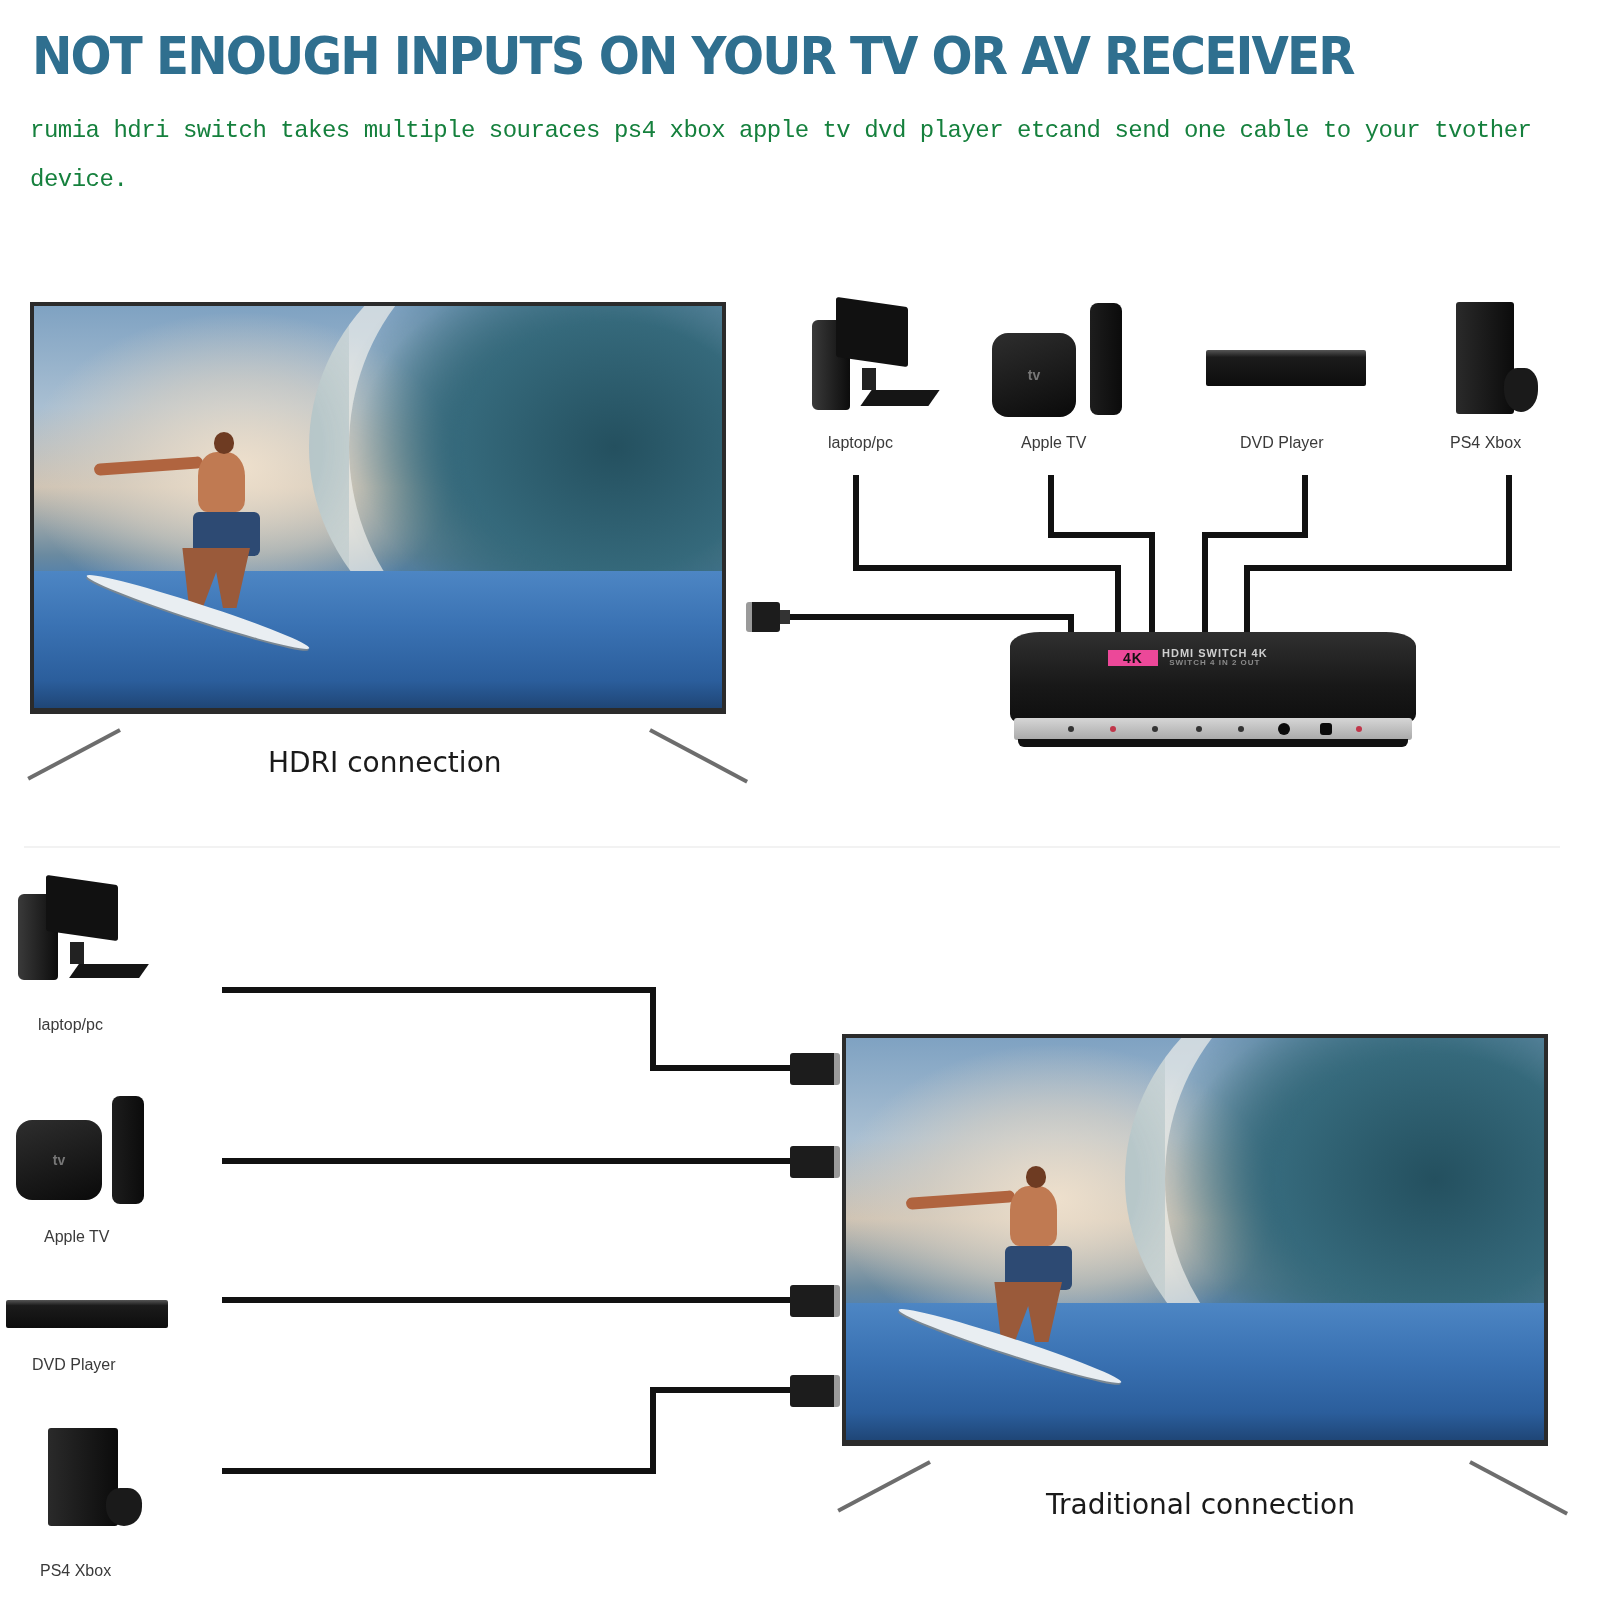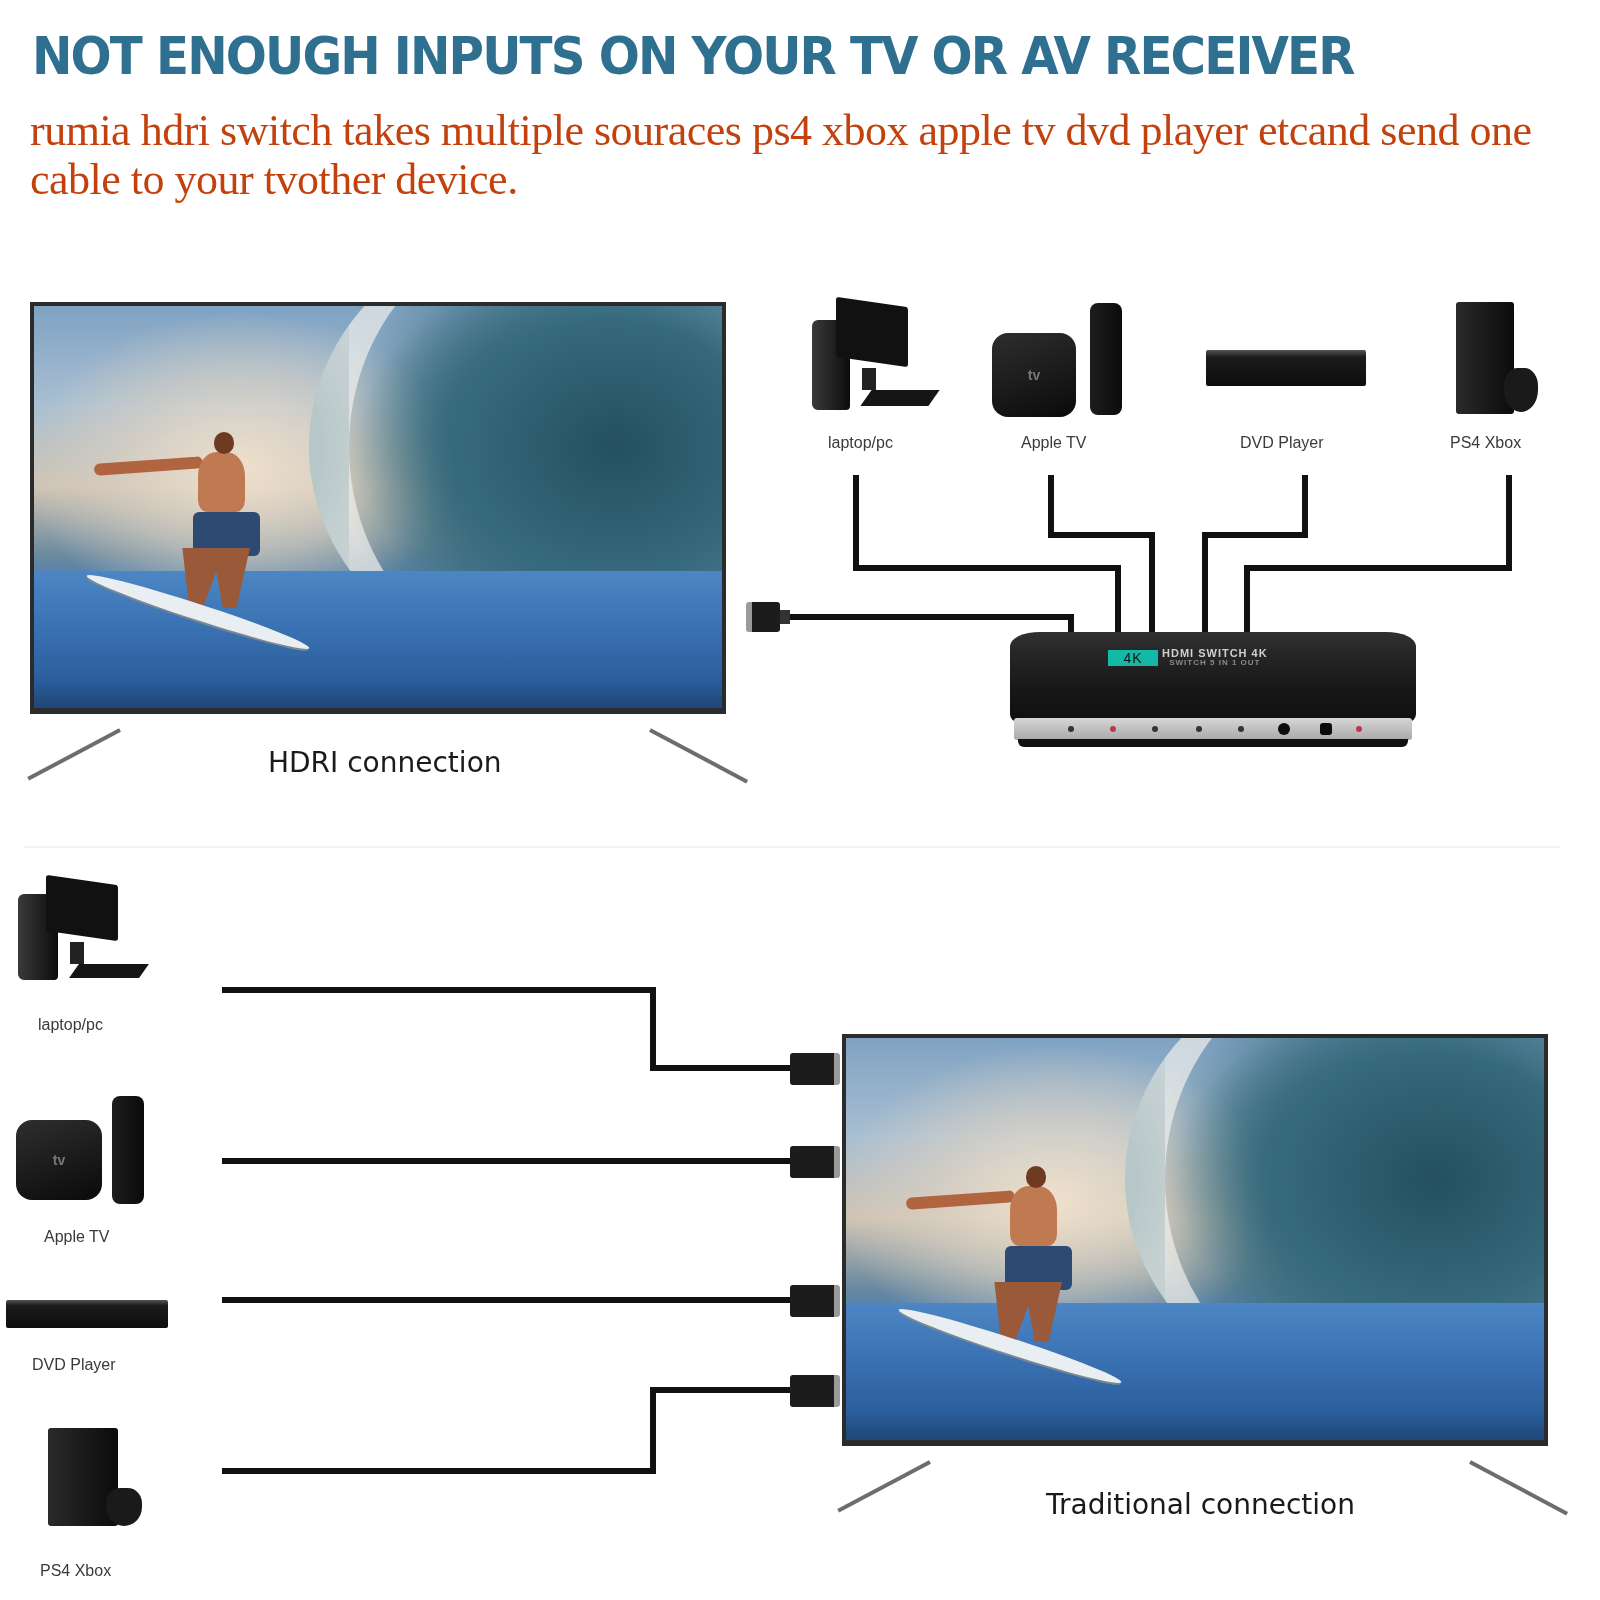--- a/index.html
+++ b/index.html
@@ -7,22 +7,22 @@
   body { position: relative; font-family: "Liberation Sans", sans-serif; color: #111; }
 
   .title {
     position: absolute; left: 32px; top: 26px;
     font-family: "DejaVu Sans", sans-serif; font-weight: bold;
     font-size: 52px; letter-spacing: -2px; color: #2f6f8f;
     white-space: nowrap; transform: scaleX(0.93); transform-origin: left top;
   }
   .subtitle {
     position: absolute; left: 30px; top: 106px; width: 1560px;
-    font-family: Liberation Serif, serif; font-size: 44px; line-height: 49px;
-    color: #c2410c; letter-spacing: -0.5px;
+    font-family: Liberation Mono, monospace; font-size: 24px; line-height: 49px;
+    color: #15803d; letter-spacing: -0.5px;
   }
 
   
   .tv { position: absolute; }
   .tv-screen {
     position: absolute; inset: 0;
     border: 4px solid #2b2b2b; border-bottom-width: 6px;
     overflow: hidden;
     background:
       radial-gradient(ellipse 45% 55% at 30% 40%, rgba(240,225,205,0.95) 0%, rgba(220,210,195,0.6) 40%, rgba(0,0,0,0) 70%),
@@ -80,21 +80,21 @@
     border-radius: 30px 30px 8px 8px / 14px 14px 8px 8px;
   }
   .switch-front {
     position:absolute; left:4px; top:86px; width:398px; height:22px;
     background: linear-gradient(180deg,#d6d6d6,#a9a9a9);
     border-radius: 3px;
   }
   .switch-base { position:absolute; left:8px; top:107px; width:390px; height:8px; background:#111; border-radius: 0 0 6px 6px; }
   .switch-4k {
     position:absolute; left:98px; top:18px; width:50px; height:16px;
-    background:#14b8a6; color:#111; font-size:14px; font-weight:normal;
+    background:#ec4899; color:#111; font-size:14px; font-weight:bold;
     display:flex; align-items:center; justify-content:center; letter-spacing:1px;
   }
   .switch-text { position:absolute; left:152px; top:16px; color:#cfcfcf; font-size:11px; font-weight:bold; letter-spacing:1px; line-height:10px; white-space:nowrap;text-align:center; }
   .led { position:absolute; top:94px; width:6px; height:6px; border-radius:50%; }
   .btn-dark { position:absolute; top:91px; width:12px; height:12px; background:#0b0b0b; border-radius:3px; }
 
   .caption {
     position: absolute; font-family: "DejaVu Sans", sans-serif;
     font-size: 28px; color: #1a1a1a; white-space: nowrap;
   }
@@ -143,21 +143,21 @@
 
 <div class="cable" style="left:1506px; top:475px; width:6px; height:95px;"></div>
 <div class="cable" style="left:1244px; top:565px; width:268px; height:6px;"></div>
 <div class="cable" style="left:1244px; top:565px; width:6px; height:70px;"></div>
 
 <div class="switch">
   <div class="switch-top"></div>
   <div class="switch-4k">4K</div>
   <div class="switch-text">
     <div>HDMI SWITCH 4K</div>
-    <div style="color:#8a8a8a; font-size:8px;">SWITCH 5 IN 1 OUT</div>
+    <div style="color:#8a8a8a; font-size:8px;">SWITCH 4 IN 2 OUT</div>
   </div>
   <div class="switch-front"></div>
   <div class="switch-base"></div>
   <div class="led" style="left:58px; background:#333;"></div>
   <div class="led" style="left:100px; background:#c0364a;"></div>
   <div class="led" style="left:142px; background:#333;"></div>
   <div class="led" style="left:186px; background:#333;"></div>
   <div class="led" style="left:228px; background:#333;"></div>
   <div class="btn-dark" style="left:268px; border-radius:50%;"></div>
   <div class="btn-dark" style="left:310px;"></div>

